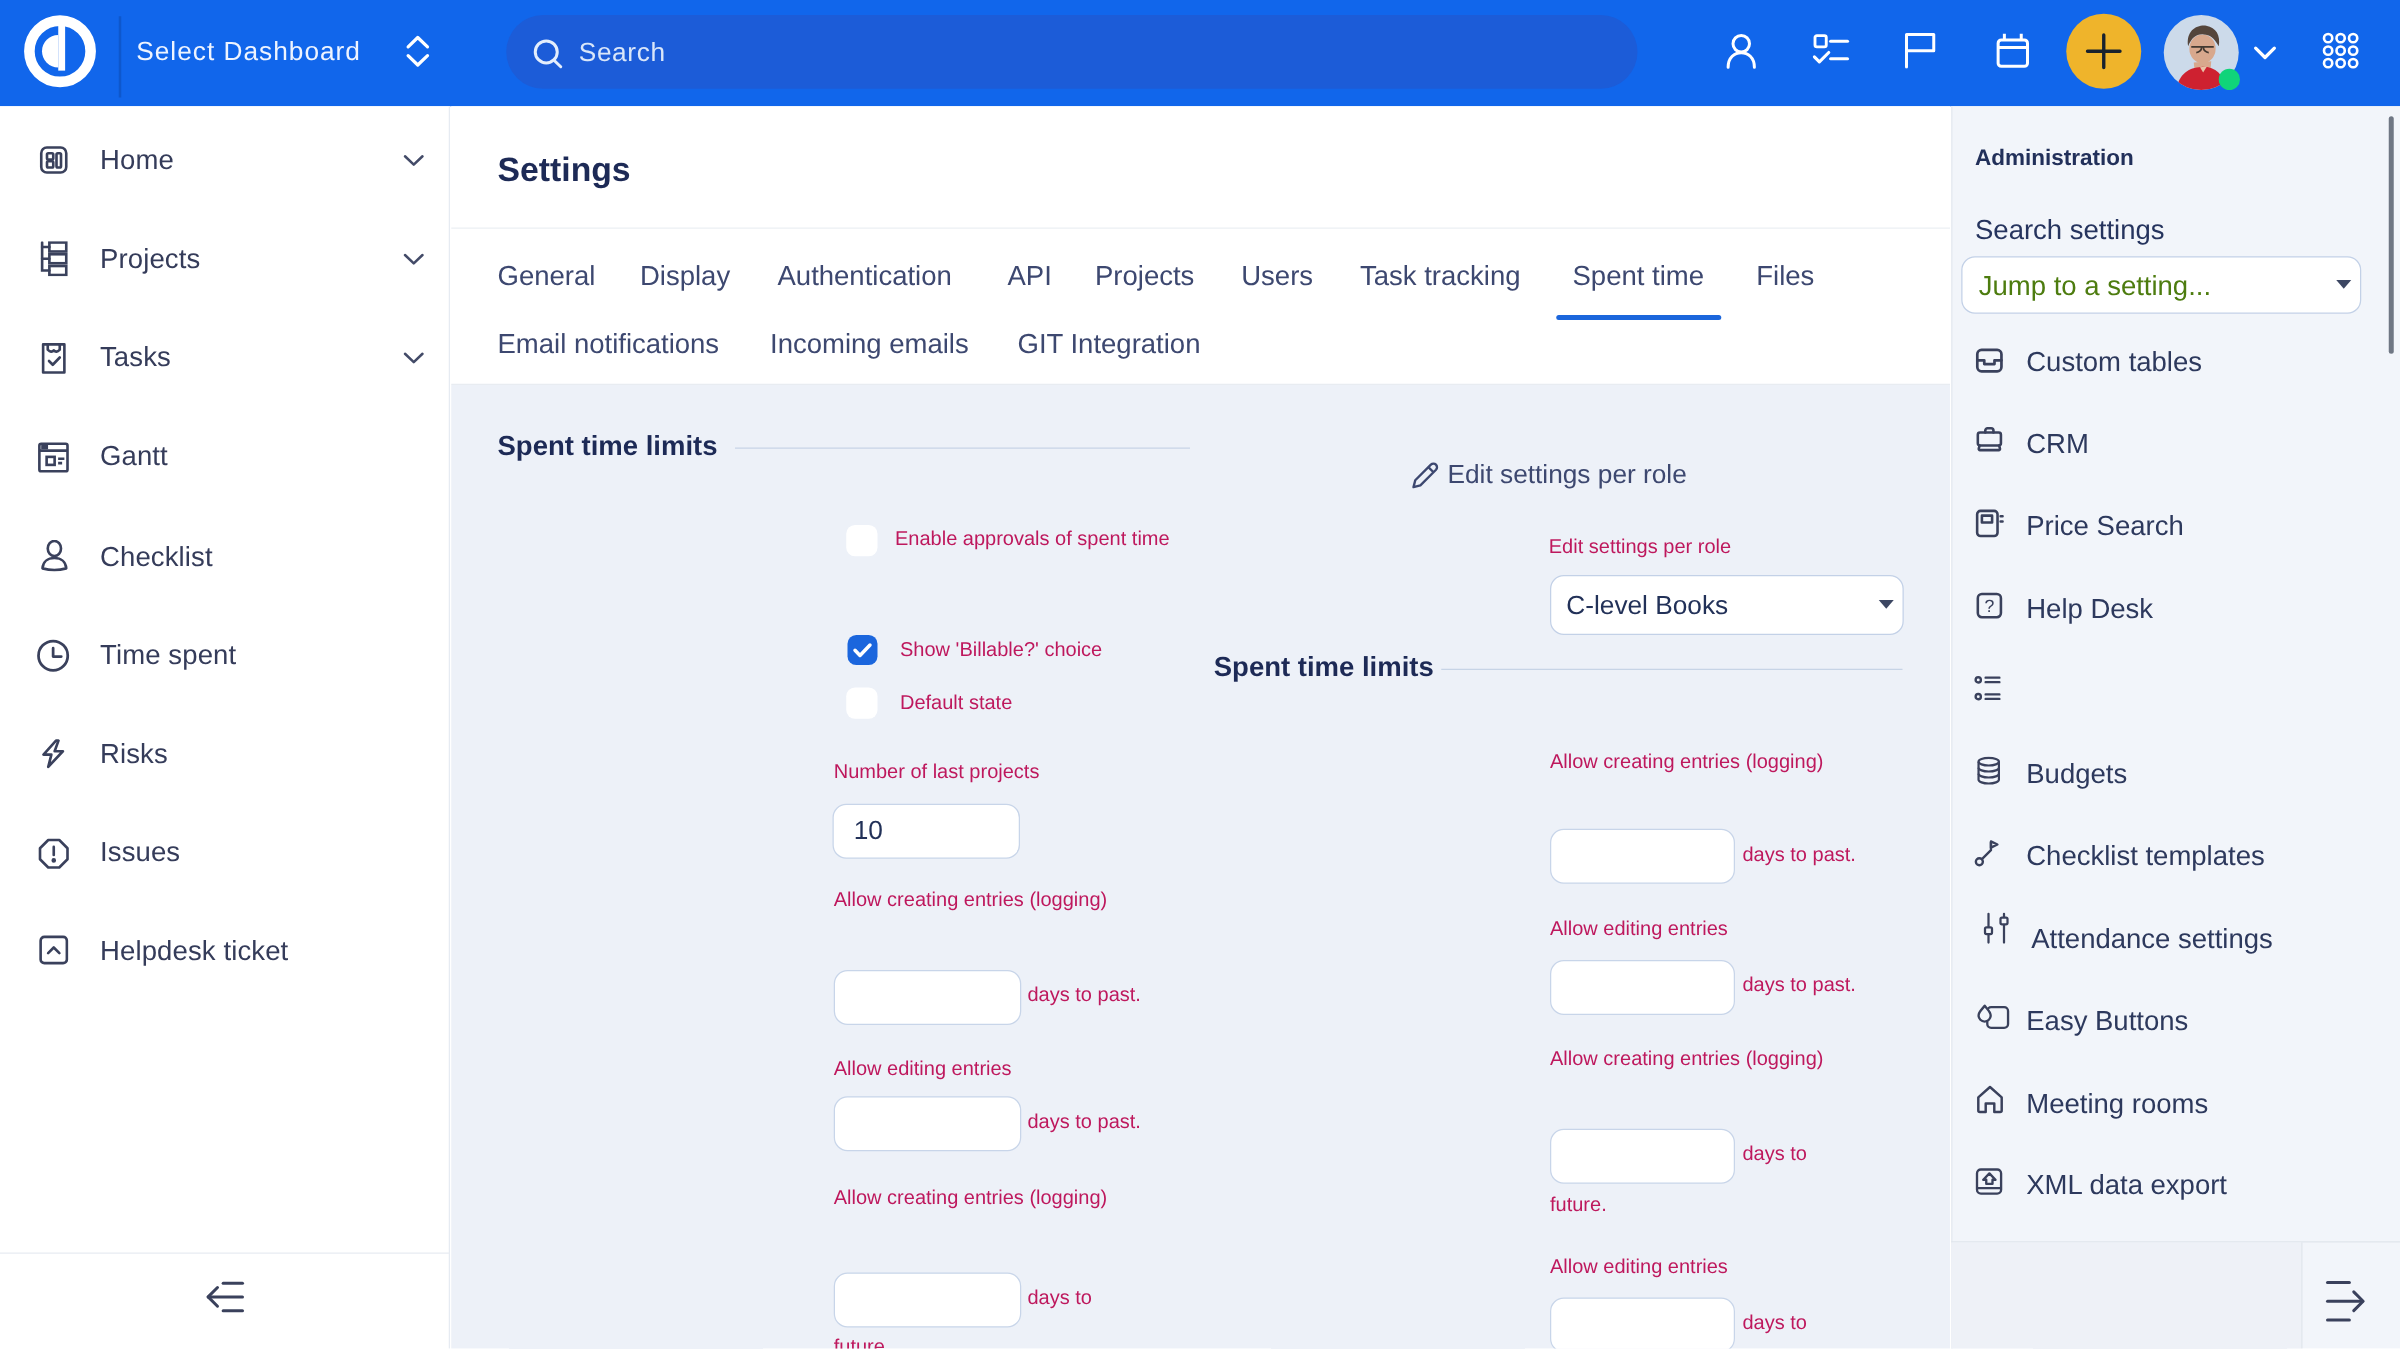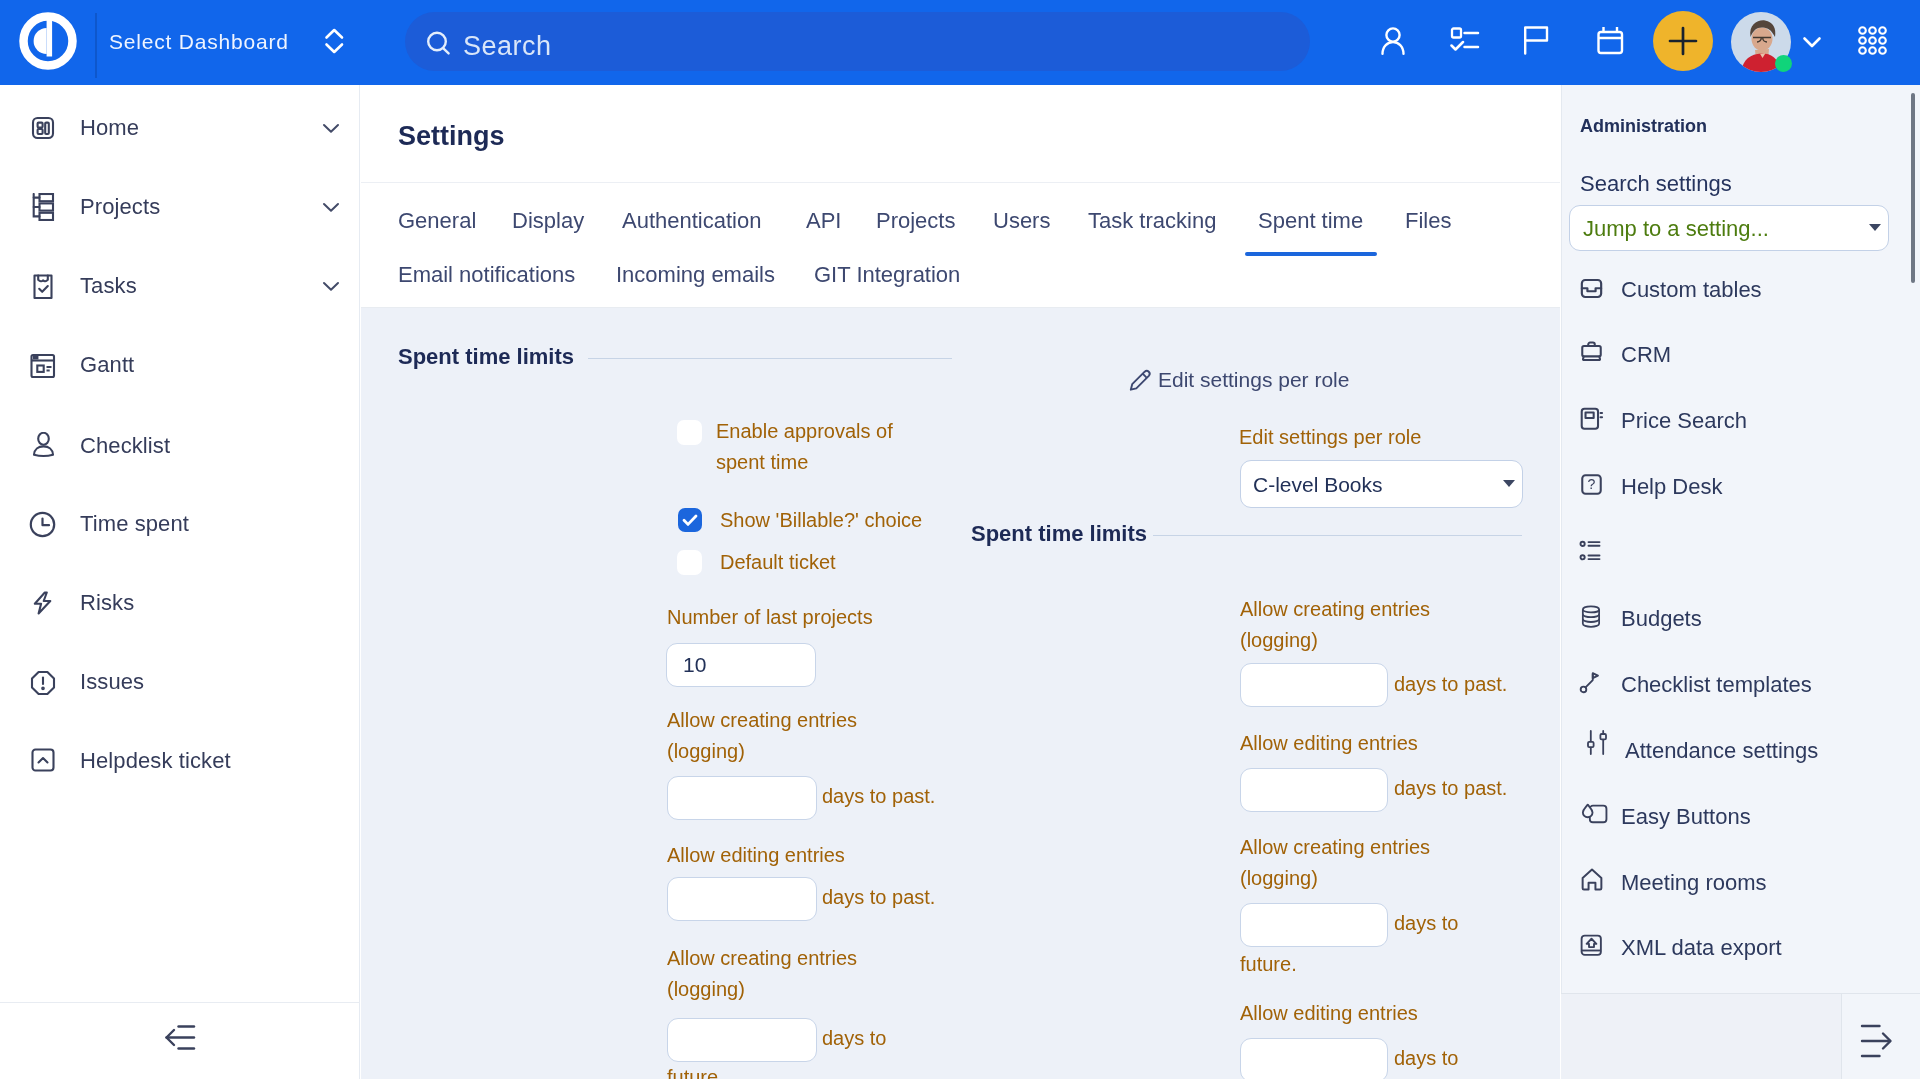--- a/index.html
+++ b/index.html
@@ -14,21 +14,21 @@
   #leftnav { position:absolute; left:0; top:85px; width:360px; height:994px; background:#ffffff; border-right:1px solid #E6EBF2; }
   .nav-item { position:absolute; left:80px; font-size:22px; color:#353C5A; letter-spacing:0.1px; }
   .nav-chev { position:absolute; left:322px; }
   
   #mainhead { position:absolute; left:361px; top:85px; width:1199px; height:98px; background:#fff; border-bottom:1px solid #ECEFF4; }
   #tabsrow { position:absolute; left:361px; top:184px; width:1199px; height:124px; background:#fff; border-bottom:1px solid #E8ECF1; }
   .tab { position:absolute; font-size:22px; color:#3D4870; }
   #content { position:absolute; left:361px; top:308px; width:1199px; height:771px; background:#EDF1F8; }
   .h2 { position:absolute; font-size:22px; font-weight:bold; color:#1D2A56; }
   .hline { position:absolute; height:1px; background:#C7D4E6; }
-  .lbl { position:absolute; font-size:20px; color:#a16207; line-height:31px; }
+  .lbl { position:absolute; font-size:16px; color:#be185d; line-height:31px; }
   .inp { position:absolute; width:150px; height:44px; background:#fff; border:1.5px solid #C8D5E9; border-radius:11px; font-size:21px; color:#223158; line-height:41px; padding-left:16px; }
   .cb { position:absolute; width:25px; height:25px; background:#fff; border-radius:7px; }
   .cb.on { background:#1B66DD; box-shadow:none; }
   .seltxt { font-size:21px; color:#223158; }
   
   #rightbar { position:absolute; left:1561px; top:85px; width:359px; height:994px; background:#F2F5FA; border-left:1px solid #E4E9F0; }
   .rb-item { position:absolute; left:1621px; font-size:22px; color:#2D395D; }
   .rb-ico { position:absolute; left:1579px; }
 </style>
 </head>
@@ -45,21 +45,21 @@
     <div class="ab" style="left:109px;top:29.5px;font-size:21px;color:#EEF4FF;letter-spacing:0.8px">Select Dashboard</div>
     <svg class="ab" style="left:319px;top:24px" width="30" height="34" viewBox="0 0 30 34">
       <path d="M7.5 13.5 L15.2 6 L23 13.5" fill="none" stroke="#fff" stroke-width="2.6" stroke-linecap="round" stroke-linejoin="round"></path>
       <path d="M7.5 20.5 L15.2 28 L23 20.5" fill="none" stroke="#fff" stroke-width="2.6" stroke-linecap="round" stroke-linejoin="round"></path>
     </svg>
     <div id="searchpill"></div>
     <svg class="ab" style="left:424px;top:28px" width="32" height="32" viewBox="0 0 32 32">
       <circle cx="13" cy="13.5" r="8.8" fill="none" stroke="#E4EEFC" stroke-width="2.4"></circle>
       <path d="M19.6 20.6 L24.6 25.4" stroke="#E4EEFC" stroke-width="2.4" stroke-linecap="round"></path>
     </svg>
-    <div class="ab" style="left:463px;top:30.5px;font-size:27px;color:#D9E6F9;letter-spacing:0.5px">Search</div>
+    <div class="ab" style="left:463px;top:30.5px;font-size:21px;color:#D9E6F9;letter-spacing:0.5px">Search</div>
 
     <svg class="ab" style="left:1379px;top:26px" width="28" height="32" viewBox="0 0 28 32">
       <circle cx="14" cy="9" r="6.6" fill="none" stroke="#fff" stroke-width="2.4"></circle>
       <path d="M3.5 27.8 c0-7.8 5.2-11.7 10.5-11.7 s10.5 3.9 10.5 11.7" fill="none" stroke="#fff" stroke-width="2.4" stroke-linecap="round"></path>
     </svg>
 
     <svg class="ab" style="left:1450px;top:26px" width="30" height="28" viewBox="0 0 30 28">
       <rect x="2" y="2.5" width="9" height="9" rx="1.5" fill="none" stroke="#fff" stroke-width="2.3"></rect>
       <path d="M14.5 7 H28" stroke="#fff" stroke-width="2.5" stroke-linecap="round"></path>
       <path d="M1.5 19.5 l4 4 L13 16" fill="none" stroke="#fff" stroke-width="2.5" stroke-linecap="round" stroke-linejoin="round"></path>
@@ -231,21 +231,21 @@
   <div class="hline" style="left:588px;top:358px;width:364px"></div>
   <div class="cb" style="left:677px;top:420px"></div>
   <div class="lbl" style="left:716px;top:416px;width:230px">Enable approvals of spent time</div>
   <div class="cb on" style="left:678px;top:508px;width:24px;height:24px">
     <svg width="24" height="24" viewBox="0 0 24 24">
         <path d="M6 12.2 l4 4.2 L18 8" fill="none" stroke="#fff" stroke-width="2.8" stroke-linecap="round" stroke-linejoin="round"></path>
       </svg>
   </div>
   <div class="lbl" style="left:720px;top:505px">Show 'Billable?' choice</div>
   <div class="cb" style="left:677px;top:550px"></div>
-  <div class="lbl" style="left:720px;top:547px">Default ticket</div>
+  <div class="lbl" style="left:720px;top:547px">Default state</div>
   <div class="lbl" style="left:667px;top:602px">Number of last projects</div>
   <div class="inp" style="left:666px;top:643px">10</div>
   <div class="lbl" style="left:667px;top:705px;width:230px">Allow creating entries (logging)</div>
   <div class="inp" style="left:667px;top:776px"></div>
   <div class="lbl" style="left:822px;top:781px">days to past.</div>
   <div class="lbl" style="left:667px;top:840px">Allow editing entries</div>
   <div class="inp" style="left:667px;top:877px"></div>
   <div class="lbl" style="left:822px;top:882px">days to past.</div>
   <div class="lbl" style="left:667px;top:943px;width:230px">Allow creating entries (logging)</div>
   <div class="inp" style="left:667px;top:1018px"></div>

